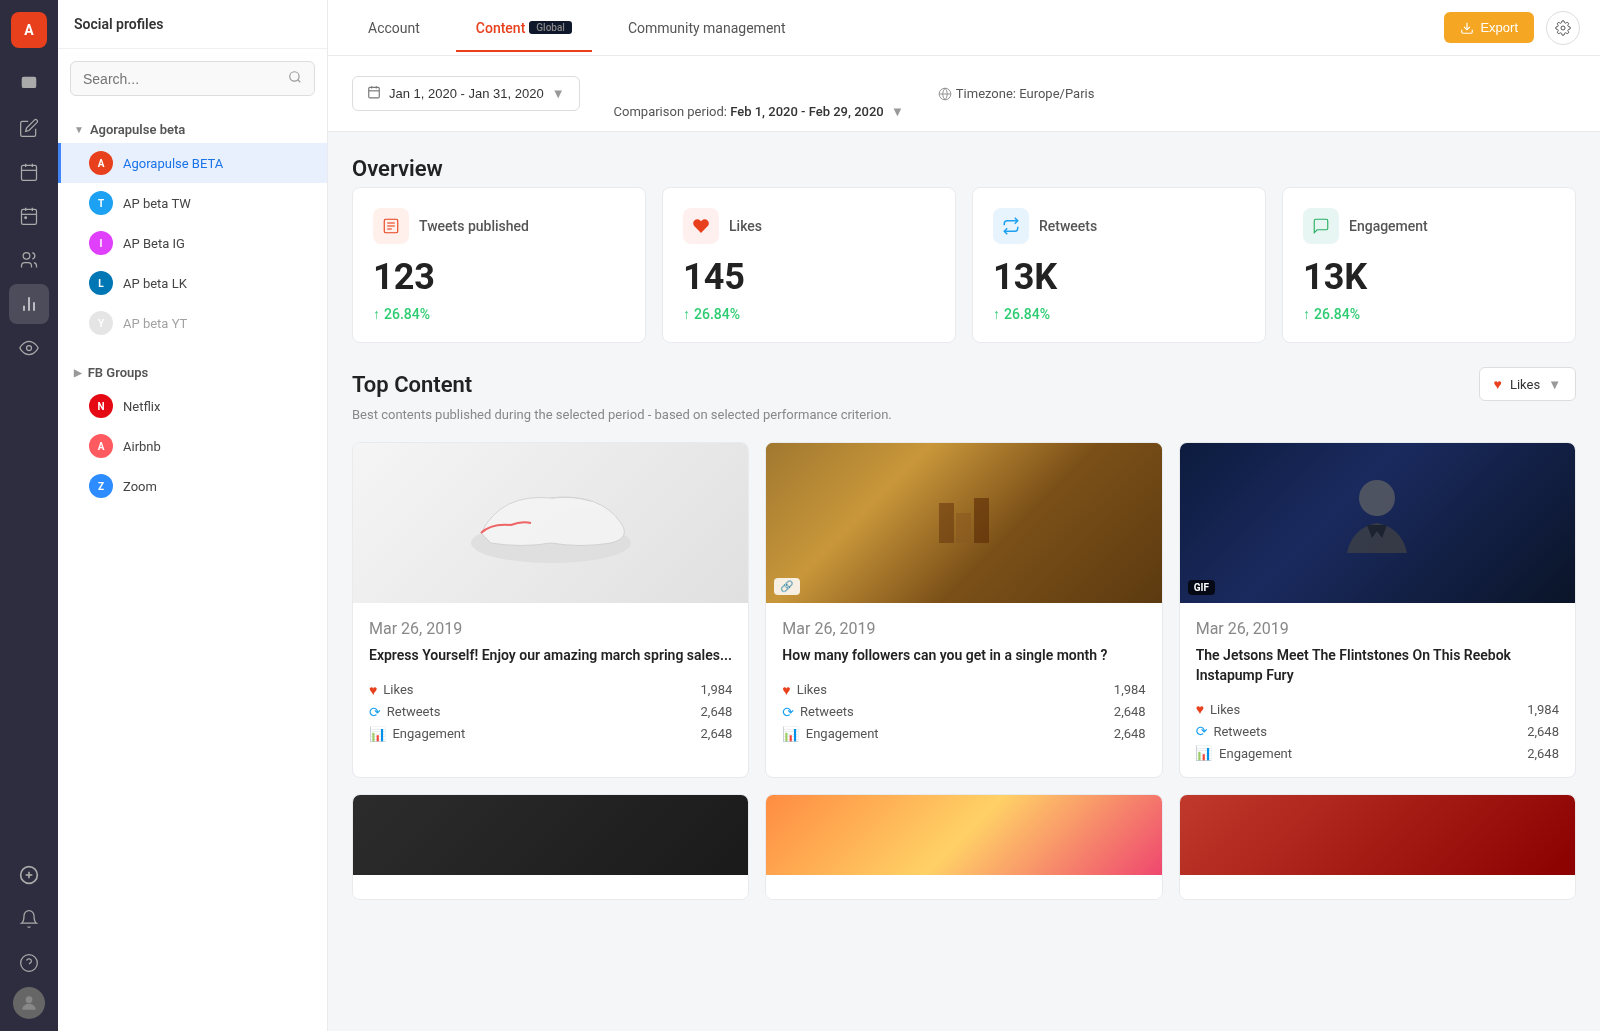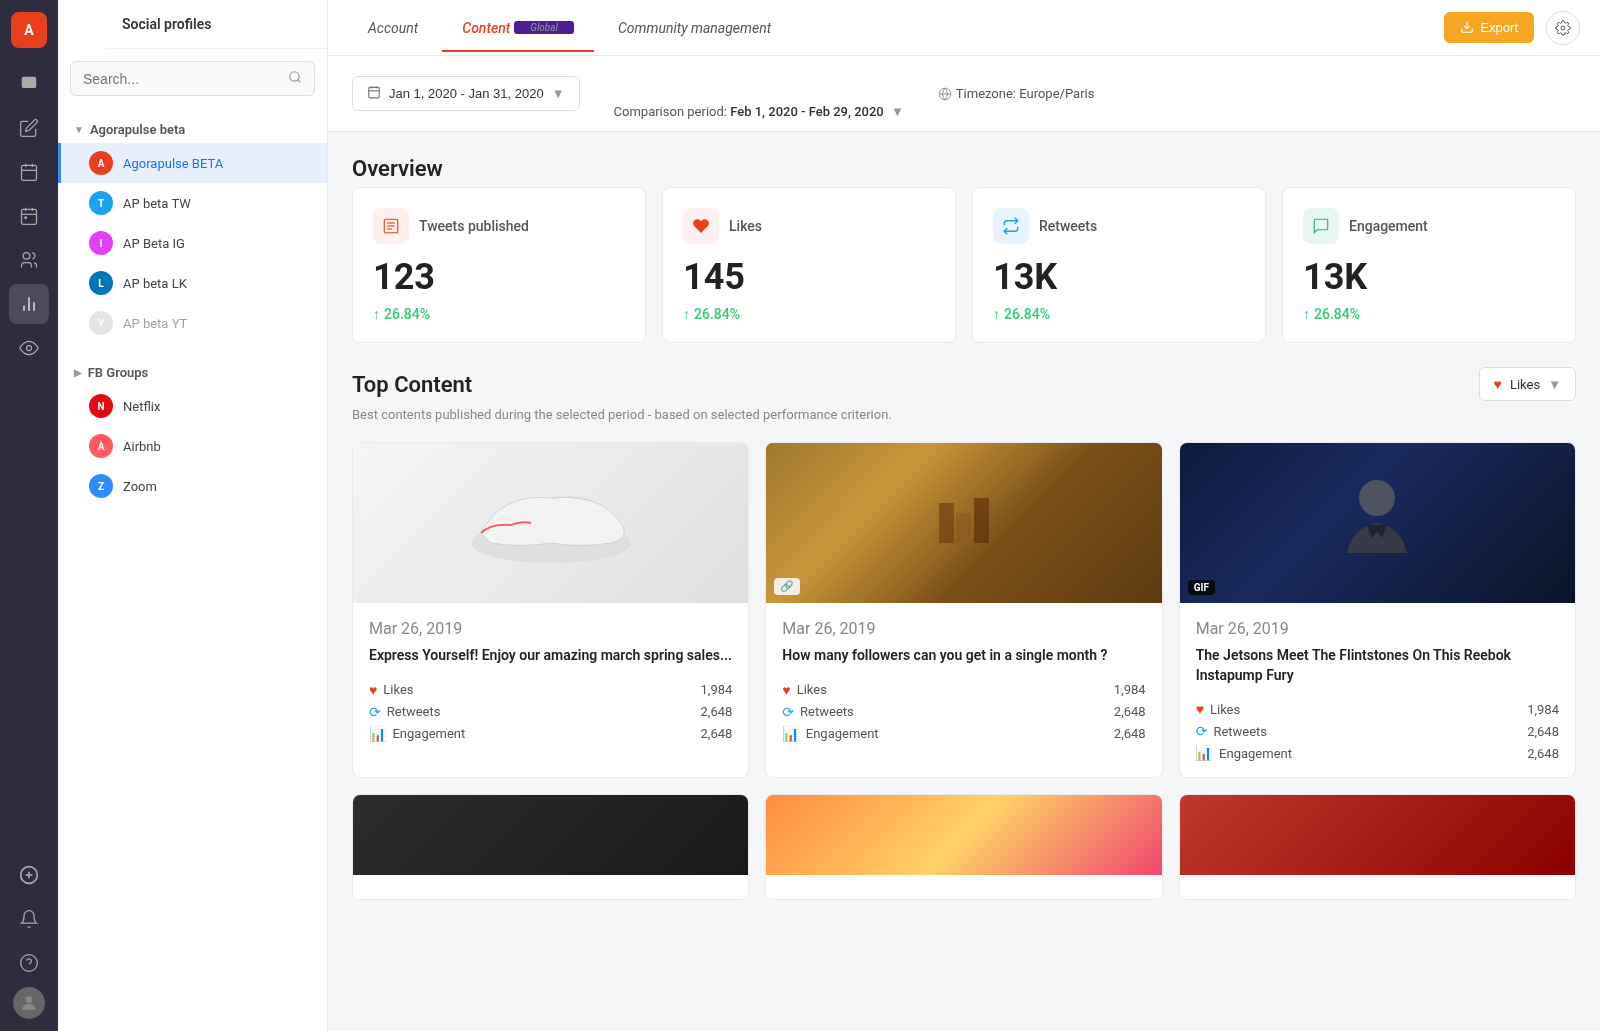--- a/index.html
+++ b/index.html
@@ -51,21 +51,20 @@
       flex-direction: column;
       flex-shrink: 0;
       overflow-y: auto;
     }
     .sidebar-header {
       padding: 16px;
       font-size: 14px;
       font-weight: 600;
       color: #333;
       border-bottom: 1px solid #f0f0f0;
-      margin-left: 48px;
     }
     .search-bar {
       margin: 12px;
       display: flex;
       align-items: center;
       border: 1px solid #ddd;
       border-radius: 6px;
       padding: 8px 12px;
       background: #f9f9f9;
     }
@@ -115,45 +114,45 @@
     .top-nav {
       background: #fff;
       border-bottom: 1px solid #e8eaed;
       display: flex;
       align-items: center;
       padding: 0 20px;
       height: 56px;
       flex-shrink: 0;
     }
     .top-nav-tabs {
-      display: flex; gap: 4px; font-style: italic;
+      display: flex; gap: 16px;
     }
     .top-nav-tab {
       padding: 16px 20px;
       font-size: 14px; color: #555;
       cursor: pointer;
       position: relative;
       display: flex; align-items: center; gap: 4px;
     }
     .top-nav-tab.active { color: #e8401c; font-weight: 500; }
     .top-nav-tab.active::after {
       content: '';
       position: absolute; bottom: 0; left: 0; right: 0; height: 2px;
       background: #e8401c;
     }
     .tab-badge {
-      font-size: 10px; color: #888; background: #4c1d95;
-      padding: 1px 16px; border-radius: 3px;
+      font-size: 10px; color: #888; background: #0f172a;
+      padding: 1px 7px; border-radius: 3px;
     }
     .top-nav-right { margin-left: auto; display: flex; align-items: center; gap: 12px; }
     .export-btn {
       background: #f5a623; color: #fff; border: none;
       padding: 8px 16px; border-radius: 6px;
       font-size: 13px; font-weight: 500; cursor: pointer;
-      display: flex; align-items: flex-start; gap: 6px;
+      display: flex; align-items: flex-end; gap: 6px;
     }
     .settings-icon-btn {
       width: 34px; height: 34px; border-radius: 50%;
       border: 1px solid #ddd;
       display: flex; align-items: center; justify-content: center;
       cursor: pointer; color: #555; font-size: 16px;
     }
 
     
     .content-area {

